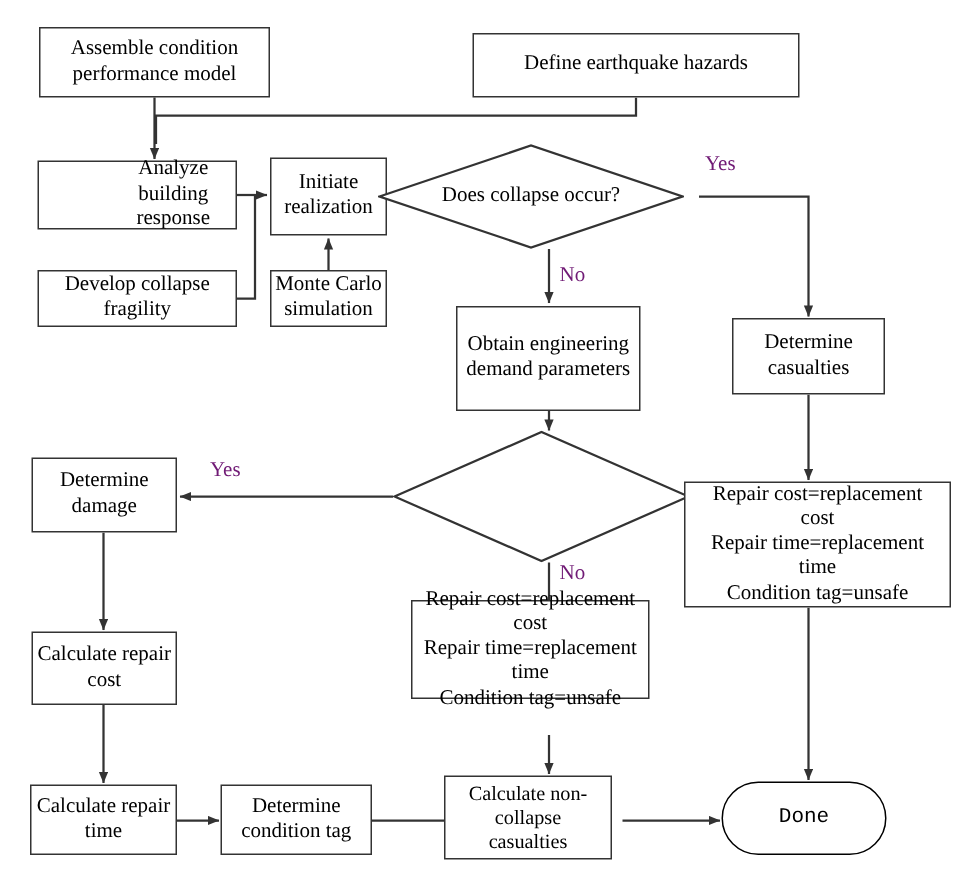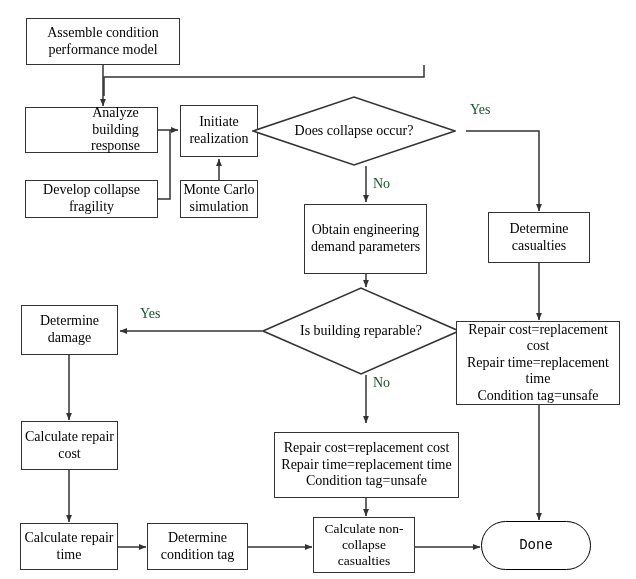--- a/index.html
+++ b/index.html
@@ -53,21 +53,21 @@
     top: 0;
     width: 100%;
     height: 100%;
   }
   .diamond-label {
     position: relative;
     z-index: 2;
   }
   .edge-label {
     position: absolute;
-    color: #14532d;
+    color: #701a75;
     white-space: nowrap;
   }
   .fs14 { font-size: 14px; }
   .fs13 { font-size: 13.5px; }
 </style>
 </head>
 <body>
 
 <div id="canvas">
 
@@ -119,20 +119,23 @@
 
       <path d="M539,405 L539,520"></path>
     </g>
   </svg>
 
   <div class="node rect fs14" style="left:26px; top:18px; width:154px; height:47px;">
     <span>Assemble condition
 performance model</span>
   </div>
 
+  <div class="node rect fs14" style="left:315px; top:22px; width:218px; height:43px;">
+    <span>Define earthquake hazards</span>
+  </div>
 
   <div class="node rect fs14" style="left:25px; top:107px; width:133px; height:46px;padding-left:48px;">
     <span>Analyze building
 response</span>
   </div>
 
   <div class="node rect fs14" style="left:180px; top:105px; width:78px; height:52px;">
     <span>Initiate
 realization</span>
   </div>
@@ -166,53 +169,52 @@
 
   <div class="node rect fs14" style="left:21px; top:305px; width:97px; height:50px;">
     <span>Determine
 damage</span>
   </div>
 
   <div class="node diamond fs14" style="left:262px; top:287px; width:198px; height:88px;">
     <svg class="diamond-shape" viewBox="0 0 198 88" preserveAspectRatio="none">
       <polygon points="1,44 99,1 197,44 99,87" fill="#ffffff" stroke="#333333" stroke-width="1.5" vector-effect="non-scaling-stroke"></polygon>
     </svg>
-    <span class="diamond-label">Is building reparable?</span>
-  </div>
-
-  <div class="node rect fs14" style="left:456px; top:321px; width:164px; height:84px;justify-content:center;">
+  </div>
+
+  <div class="node rect fs14" style="left:456px; top:321px; width:178px; height:84px;justify-content:center;">
     <span>Repair cost=replacement
 cost
 Repair time=replacement
 time
 Condition tag=unsafe</span>
   </div>
 
   <div class="node rect fs14" style="left:21px; top:421px; width:97px; height:49px;">
     <span>Calculate repair
 cost</span>
   </div>
 
-  <div class="node rect fs14" style="left:274px; top:432px; width:185px; height:66px;">
+  <div class="node rect fs14" style="left:274px; top:400px; width:159px; height:66px;">
     <span>Repair cost=replacement cost
 Repair time=replacement time
 Condition tag=unsafe</span>
   </div>
 
   <div class="node rect fs14" style="left:20px; top:523px; width:98px; height:47px;">
     <span>Calculate repair
 time</span>
   </div>
 
   <div class="node rect fs14" style="left:147px; top:523px; width:101px; height:47px;">
     <span>Determine
 condition tag</span>
   </div>
 
-  <div class="node rect fs13" style="left:313px; top:517px; width:102px; height:56px;">
+  <div class="node rect fs13" style="left:296px; top:517px; width:112px; height:56px;">
     <span>Calculate non-
 collapse
 casualties</span>
   </div>
 
   <div class="node terminator fs14" style="left:481px; top:521px; width:110px; height:49px;font-family:Liberation Mono, monospace;">
     <span>Done</span>
   </div>
 
   <span class="edge-label fs14" style="left:470px; top:102px;">Yes</span>

